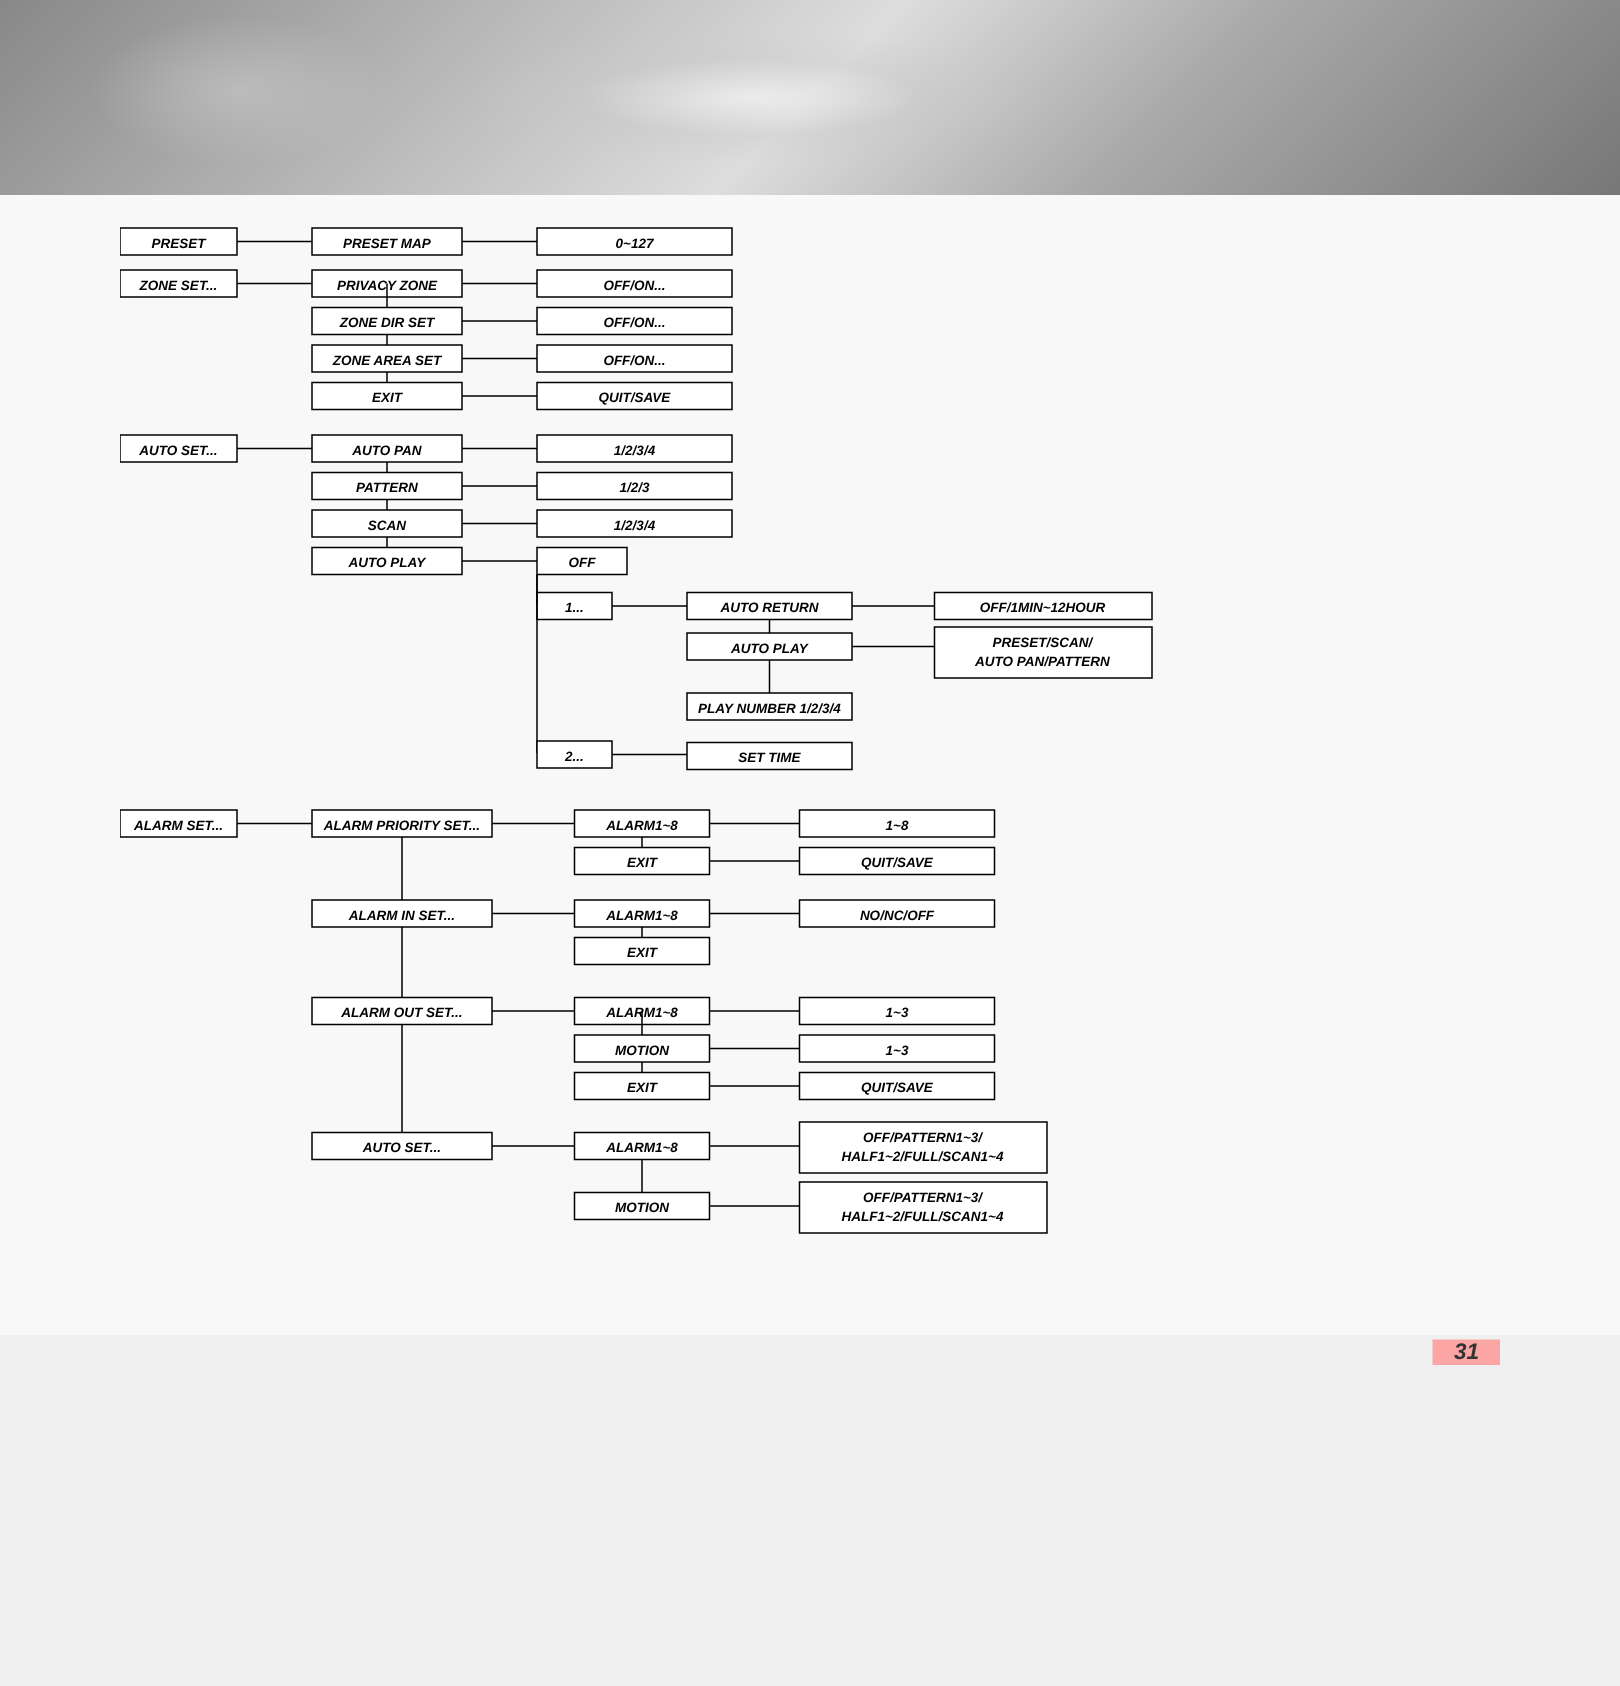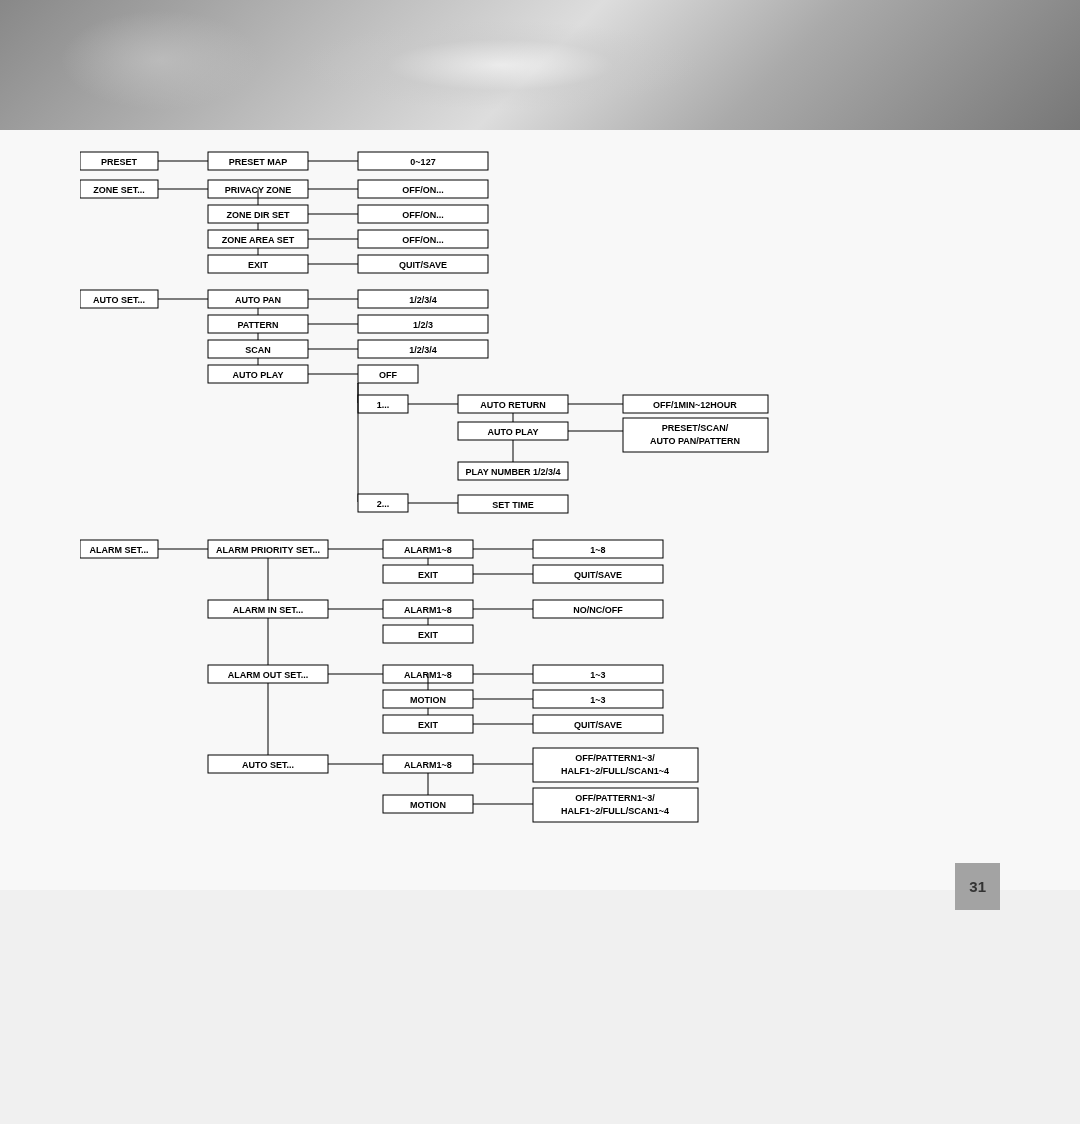--- a/index.html
+++ b/index.html
@@ -39,20 +39,21 @@
     .content {
       padding: 20px 80px;
       position: relative;
       background: #f8f8f8;
     }
 
     .diagram {
       position: relative;
       width: 920px;
       margin: 0 auto;
+      font-style: italic;
     }
   </style>
 </head>
 <body>
 
 <div class="header-image"></div>
 
 <div class="content">
   <div class="diagram">
 
@@ -252,17 +253,17 @@
       <text x="348" y="658" text-anchor="middle" font-size="9" font-family="Arial" font-weight="bold">MOTION</text>
       <line x1="393" y1="654" x2="453" y2="654" stroke="black" stroke-width="1"></line>
       <rect x="453" y="638" width="165" height="34" fill="white" stroke="black" stroke-width="1"></rect>
       <text x="535" y="651" text-anchor="middle" font-size="9" font-family="Arial" font-weight="bold">OFF/PATTERN1~3/</text>
       <text x="535" y="664" text-anchor="middle" font-size="9" font-family="Arial" font-weight="bold">HALF1~2/FULL/SCAN1~4</text>
 
       <line x1="348" y1="524" x2="348" y2="533" stroke="black" stroke-width="1"></line>
 
     </svg>
 
-    <div style="position:absolute; bottom:-40px; right:0; background:#a3a3a3; padding:15px 14px; font-size:15px; font-weight:bold; color:#333;">31</div>
+    <div style="position:absolute; bottom:-40px; right:0; background:#fca5a5; padding:0 14px; font-size:15px; font-weight:bold; color:#333;">31</div>
 
     <div style="height:720px;"></div>
   </div>
 </div>
 
 </body></html>

